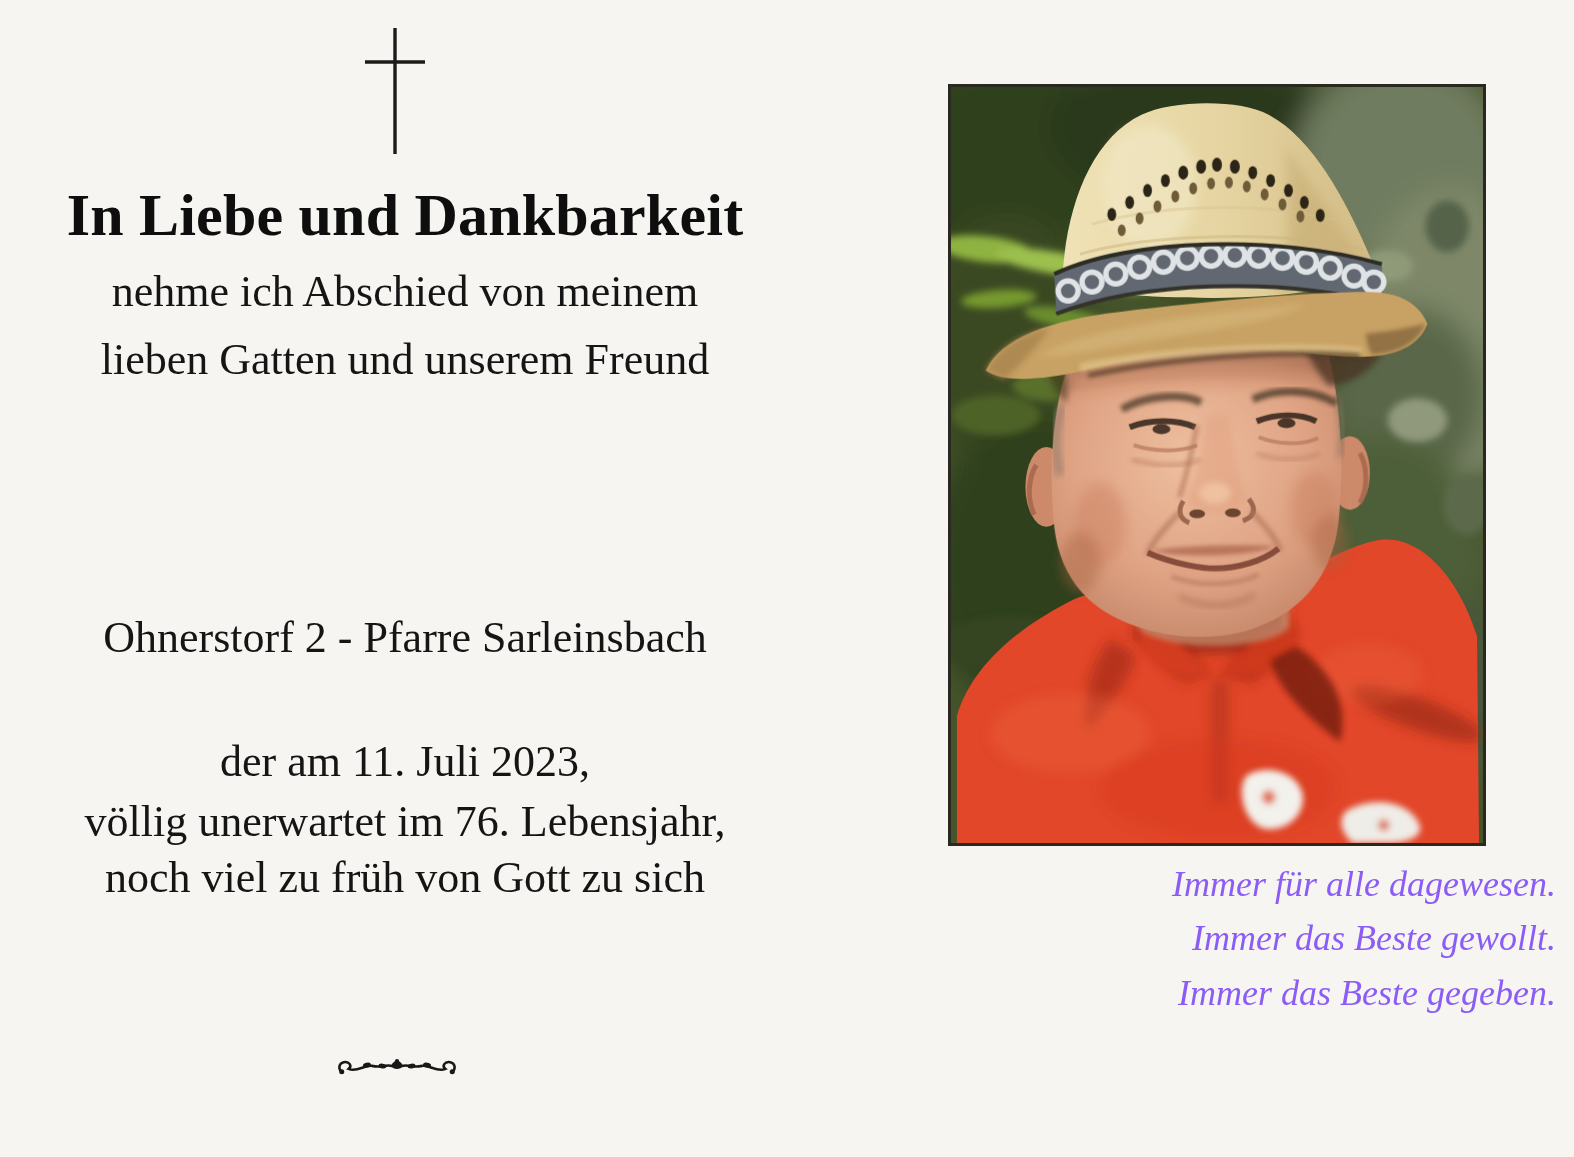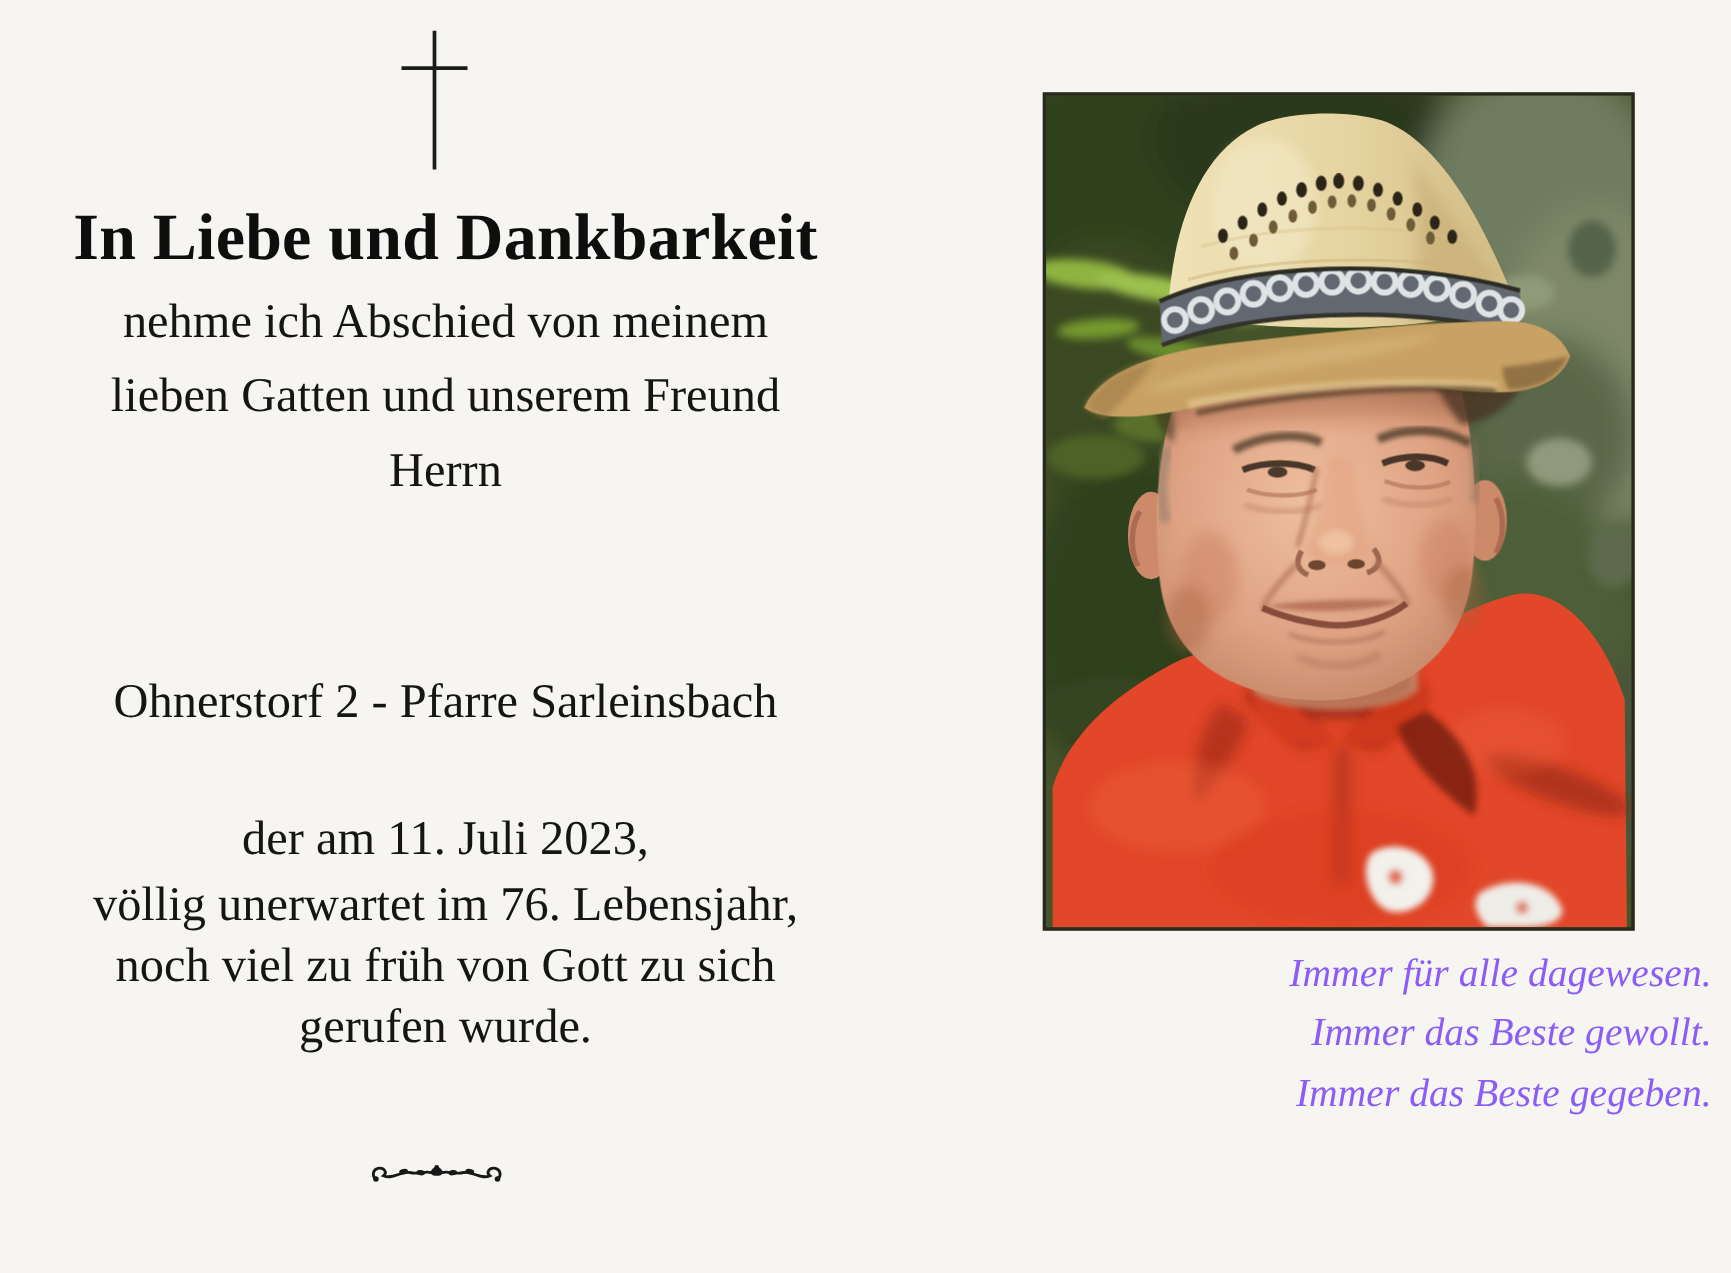--- a/index.html
+++ b/index.html
@@ -59,28 +59,26 @@
       <svg viewBox="0 0 62 130" width="62" height="130">
         <line x1="31" y1="2" x2="31" y2="128" stroke="#1b1b1b" stroke-width="3.4"></line>
         <line x1="1" y1="36" x2="61" y2="36" stroke="#1b1b1b" stroke-width="3.4"></line>
       </svg>
     </div>
 
     <div class="line heading">In Liebe und Dankbarkeit</div>
 
     <div class="line intro-2">lieben Gatten und unserem Freund</div>
     <div class="line intro-1">nehme ich Abschied von meinem</div>
-    <div class="line intro-3">Herrn</div>
 
     <div class="line address">Ohnerstorf 2 - Pfarre Sarleinsbach</div>
 
     <div class="line death-1">der am 11. Juli 2023,</div>
     <div class="line death-2">völlig unerwartet im 76. Lebensjahr,</div>
     <div class="line death-3">noch viel zu früh von Gott zu sich</div>
-    <div class="line death-4">gerufen wurde.</div>
 
     <div class="ornament-wrap">
       <svg viewBox="0 0 130 30" width="126" height="30">
         <g stroke="#181818" fill="none" stroke-width="2.6" stroke-linecap="round">
           <path d="M8,20 C4,17 5,11 10,10 C16,9 19,14 15,17 C24,21 32,12 40,14"></path>
           <path d="M122,20 C126,17 125,11 120,10 C114,9 111,14 115,17 C106,21 98,12 90,14"></path>
           <path d="M40,14 C48,16 54,12 60,14 M70,14 C76,12 82,16 90,14"></path>
         </g>
         <g fill="#181818">
           <circle cx="8" cy="20" r="2.6"></circle>

